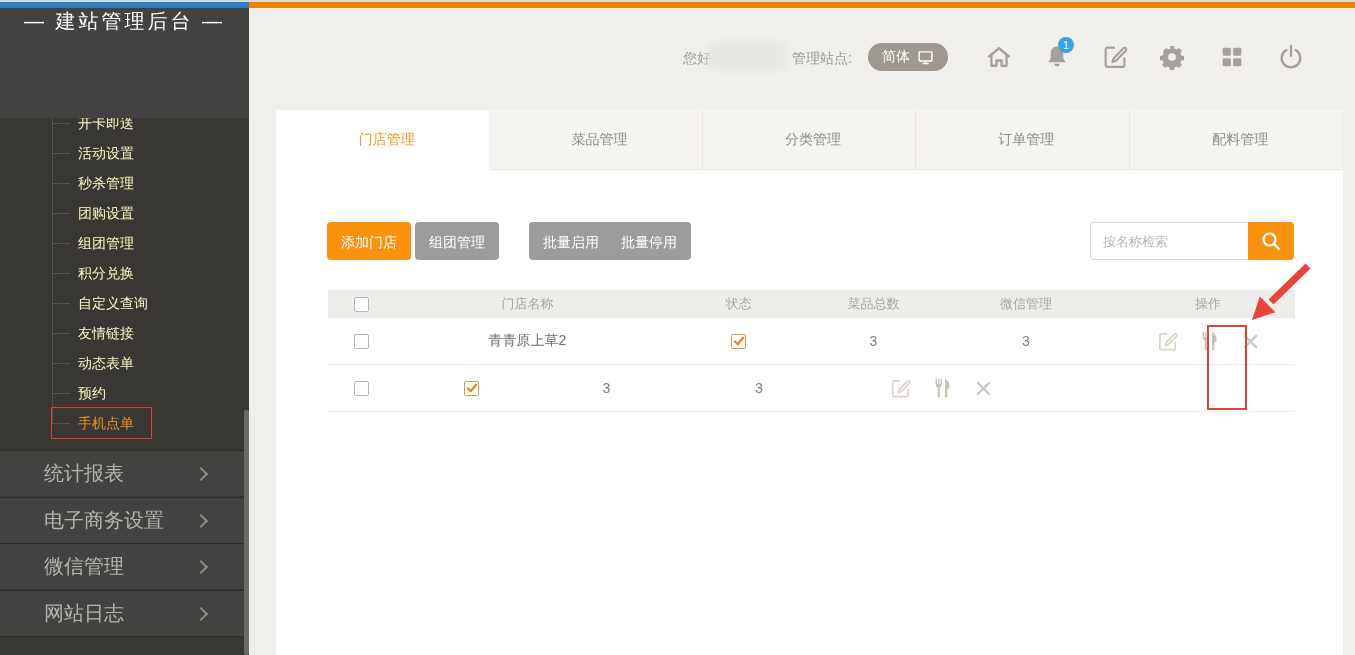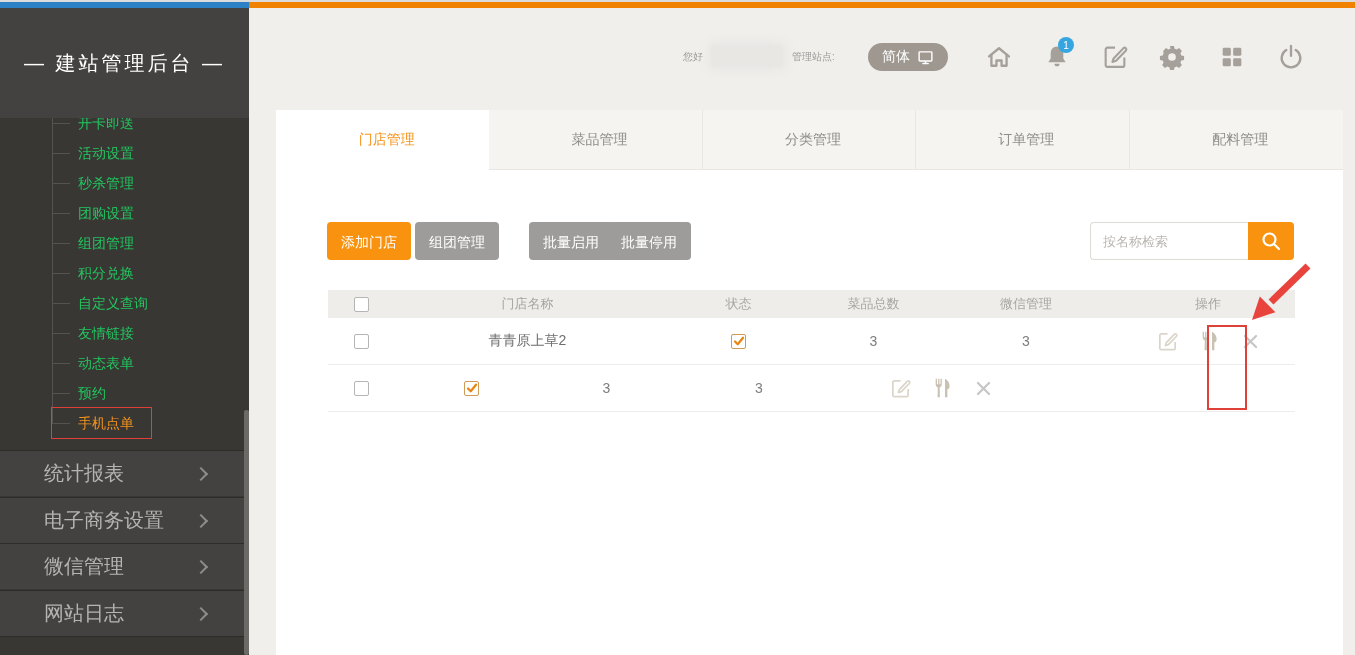--- a/index.html
+++ b/index.html
@@ -8,37 +8,37 @@
   #app { position:relative; width:1355px; height:655px; background:#f1efec; }
 
   
   .top-hairline { position:absolute; left:0; top:0; width:1355px; height:2px; background:#dcdcdc; }
   .topbar-blue  { position:absolute; left:0; top:2px; width:249px; height:6px; background:#2c80c4; }
   .topbar-orange{ position:absolute; left:249px; top:2px; width:1106px; height:6px; background:#f08200; }
 
   
   .sidebar { position:absolute; left:0; top:8px; width:249px; height:647px; background:#383734; }
   .logo-block { position:absolute; left:0; top:0; width:249px; height:110px; background:#434240; z-index:2;
-                display:flex; align-items:center; justify-content:center; }
+                display:flex; align-items:flex-start; justify-content:center; }
   .logo-text { color:#fff; font-size:20px; letter-spacing:3px; white-space:nowrap; }
   .tree-vline { position:absolute; left:52px; top:110px; width:1px; height:306px; background:#55534f; }
   .submenu-item { position:absolute; left:0; width:249px; height:30px; display:flex; align-items:center; cursor:pointer; }
   .submenu-tick { position:absolute; left:52px; top:14px; width:18px; height:1px; background:#55534f; }
-  .submenu-label { position:absolute; left:78px; font-size:14px; color:#22c55e; white-space:nowrap; }
+  .submenu-label { position:absolute; left:78px; font-size:14px; color:#fef9c3; white-space:nowrap; }
   .submenu-item.active .submenu-label { color:#f7941d; }
   .section-item { position:absolute; left:0; width:249px; height:46px; background:#434240;
                   border-top:1px solid #2d2c2a; display:flex; align-items:center; cursor:pointer; }
   .section-label { position:absolute; left:44px; font-size:20px; color:#b6b4b1; }
   .section-chevron { position:absolute; left:196px; width:10px; height:10px; border-right:2px solid #8f8d8a;
                      border-top:2px solid #8f8d8a; transform:rotate(45deg); }
   .sidebar-scroll-thumb { position:absolute; left:244px; top:402px; width:5px; height:245px; background:#6c6a66; border-radius:2px; }
   .section-footer-line { position:absolute; left:0; top:628px; width:249px; height:1px; background:#2d2c2a; }
 
   
-  .hdr-text { position:absolute; font-size:10px; color:#9a9a9a; white-space:nowrap; }
+  .hdr-text { position:absolute; font-size:14px; color:#9a9a9a; white-space:nowrap; }
   .hdr-blob { position:absolute; left:711px; top:45px; width:72px; height:22px; background:#e9e7e4;
               border-radius:4px; box-shadow:0 0 8px 4px rgba(233,231,228,.9); }
   .lang-pill { position:absolute; left:868px; top:43px; width:80px; height:28px; background:#9f9890; border-radius:14px;
                display:flex; align-items:center; justify-content:center; gap:7px; color:#fff; cursor:pointer; }
   .lang-pill span { font-size:14px; }
   .hdr-icon { position:absolute; top:42px; width:30px; height:30px; color:#a5a099; cursor:pointer;
               display:flex; align-items:center; justify-content:center; }
   .hdr-icon svg { width:28px; height:28px; }
   .badge { position:absolute; left:16px; top:-5px; width:16px; height:16px; border-radius:50%; background:#36a6e0;
            color:#fff; font-size:10px; display:flex; align-items:center; justify-content:center; }

